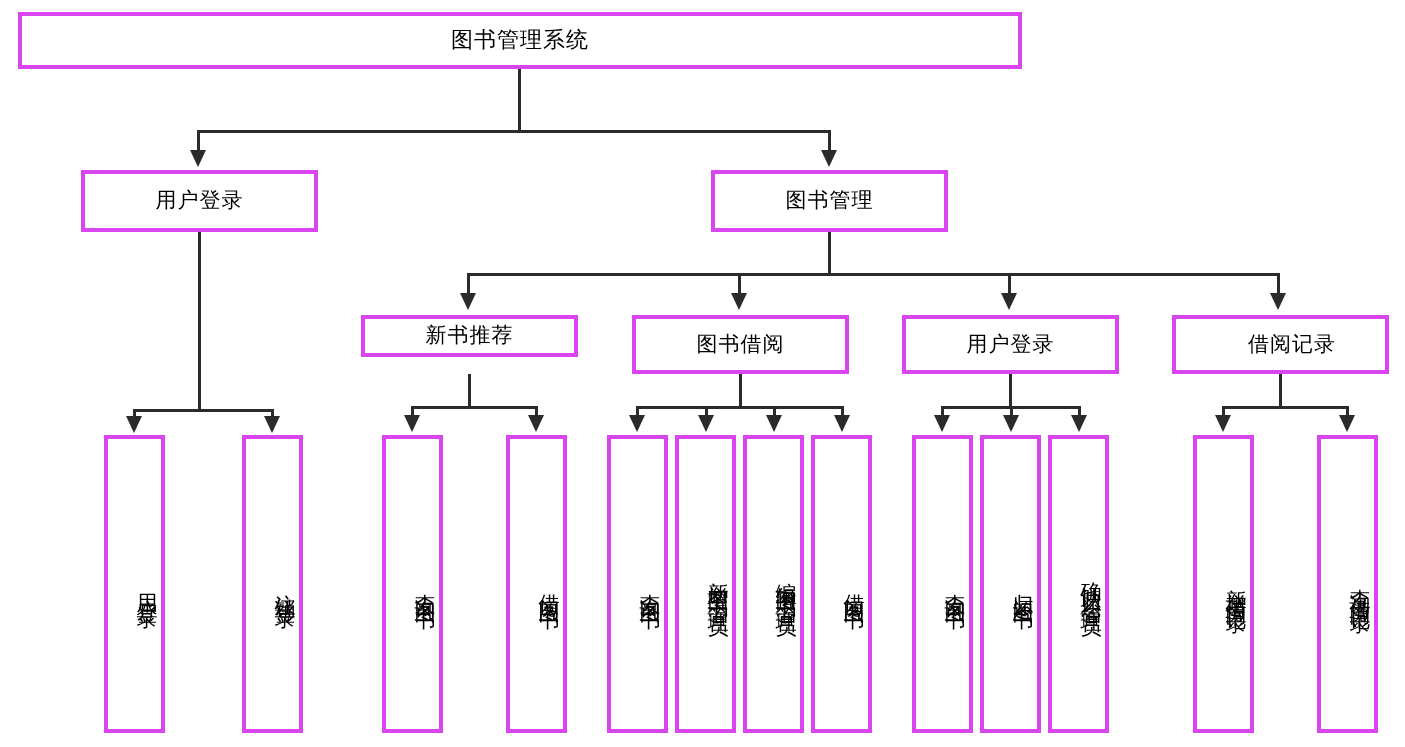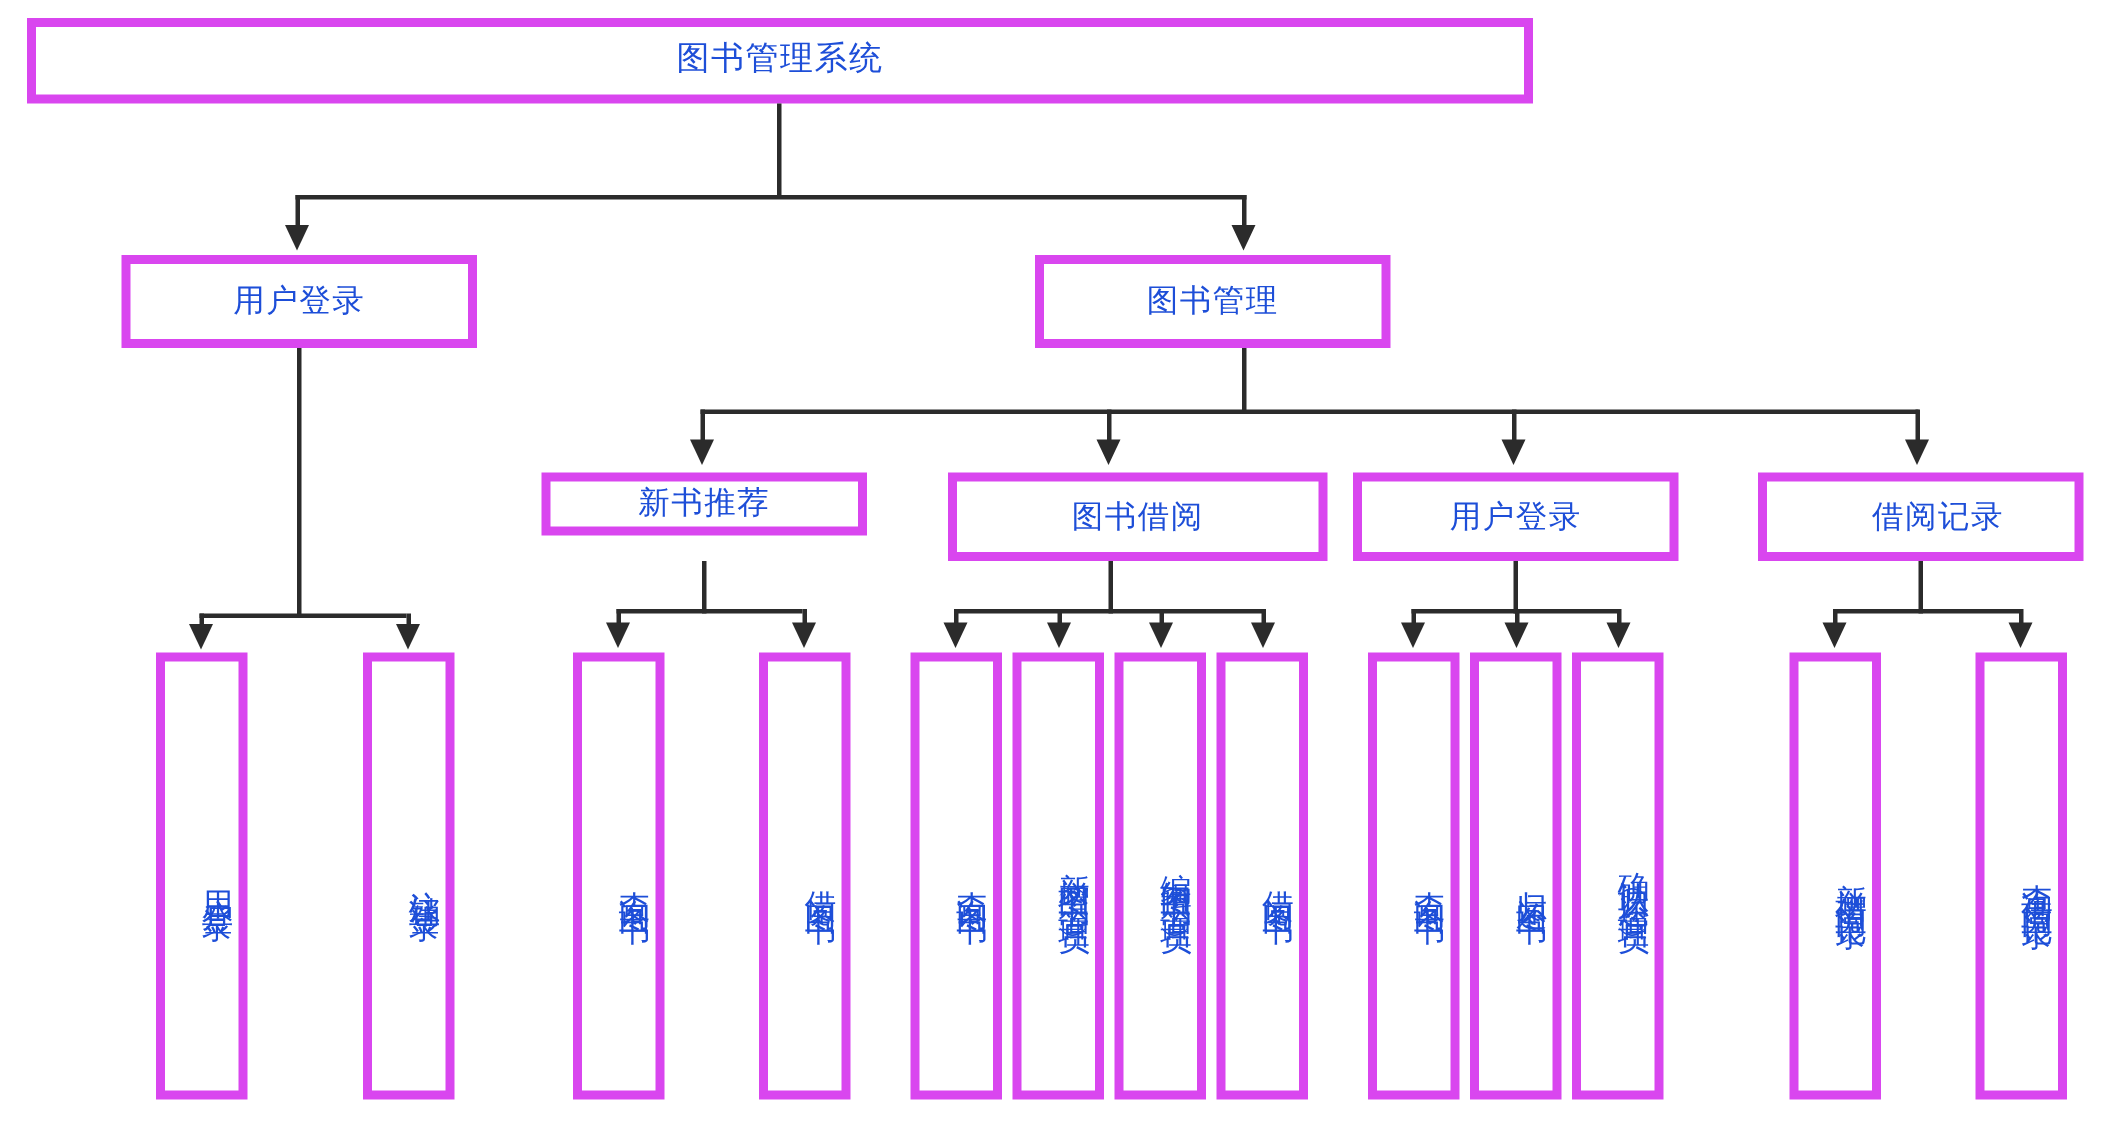--- a/index.html
+++ b/index.html
@@ -12,25 +12,25 @@
     position:relative;
   }
   #diagram{
     position:absolute;left:0;top:0;width:1405px;height:747px;
   }
   
   .node{
     position:absolute;
     box-sizing:border-box;
     background:#ffffff;
-    border:6px solid #d946ef;
+    border:4px solid #d946ef;
     display:flex;
     align-items:center;
     justify-content:center;
-    color:#1d4ed8;
+    color:#000000;
     letter-spacing:1px;
   }
   .node.h{
     
     font-size:21px;
     line-height:1.1;
   }
   .node.root{ font-size:22px; }
   .node.v{
     
@@ -86,21 +86,21 @@
 
   <div class="vline" style="left:197px;top:130px;height:22px;"></div>
   <div class="arrow" style="left:190px;top:150px;"></div>
   <div class="vline" style="left:828px;top:130px;height:22px;"></div>
   <div class="arrow" style="left:821px;top:150px;"></div>
 
   <div class="node h" style="left:81px;top:170px;width:237px;height:62px;">
     <span>用户登录</span>
   </div>
 
-  <div class="node h" style="left:690px;top:170px;width:237px;height:62px;align-items:center;">
+  <div class="node h" style="left:711px;top:170px;width:237px;height:62px;align-items:center;">
     <span>图书管理</span>
   </div>
 
   <div class="vline" style="left:198px;top:232px;height:180px;"></div>
   <div class="hline" style="left:133px;top:409px;width:138px;"></div>
   <div class="vline" style="left:133px;top:409px;height:9px;"></div>
   <div class="arrow" style="left:126px;top:416px;"></div>
   <div class="vline" style="left:271px;top:409px;height:9px;"></div>
   <div class="arrow" style="left:264px;top:416px;"></div>
 
@@ -111,21 +111,21 @@
   <div class="vline" style="left:738px;top:273px;height:22px;"></div>
   <div class="arrow" style="left:731px;top:293px;"></div>
   <div class="vline" style="left:1008px;top:273px;height:22px;"></div>
   <div class="arrow" style="left:1001px;top:293px;"></div>
   <div class="vline" style="left:1277px;top:273px;height:22px;"></div>
   <div class="arrow" style="left:1270px;top:293px;"></div>
 
   <div class="node h" style="left:361px;top:315px;width:217px;height:42px;">
     <span>新书推荐</span>
   </div>
-  <div class="node h" style="left:632px;top:315px;width:253px;height:59px;align-items:center;">
+  <div class="node h" style="left:632px;top:315px;width:217px;height:59px;align-items:center;">
     <span>图书借阅</span>
   </div>
   <div class="node h" style="left:902px;top:315px;width:217px;height:59px;">
     <span>用户登录</span>
   </div>
   <div class="node h" style="left:1172px;top:315px;width:217px;height:59px;padding-left:23px;">
     <span>借阅记录</span>
   </div>
 
   <div class="vline" style="left:468px;top:374px;height:35px;"></div>

